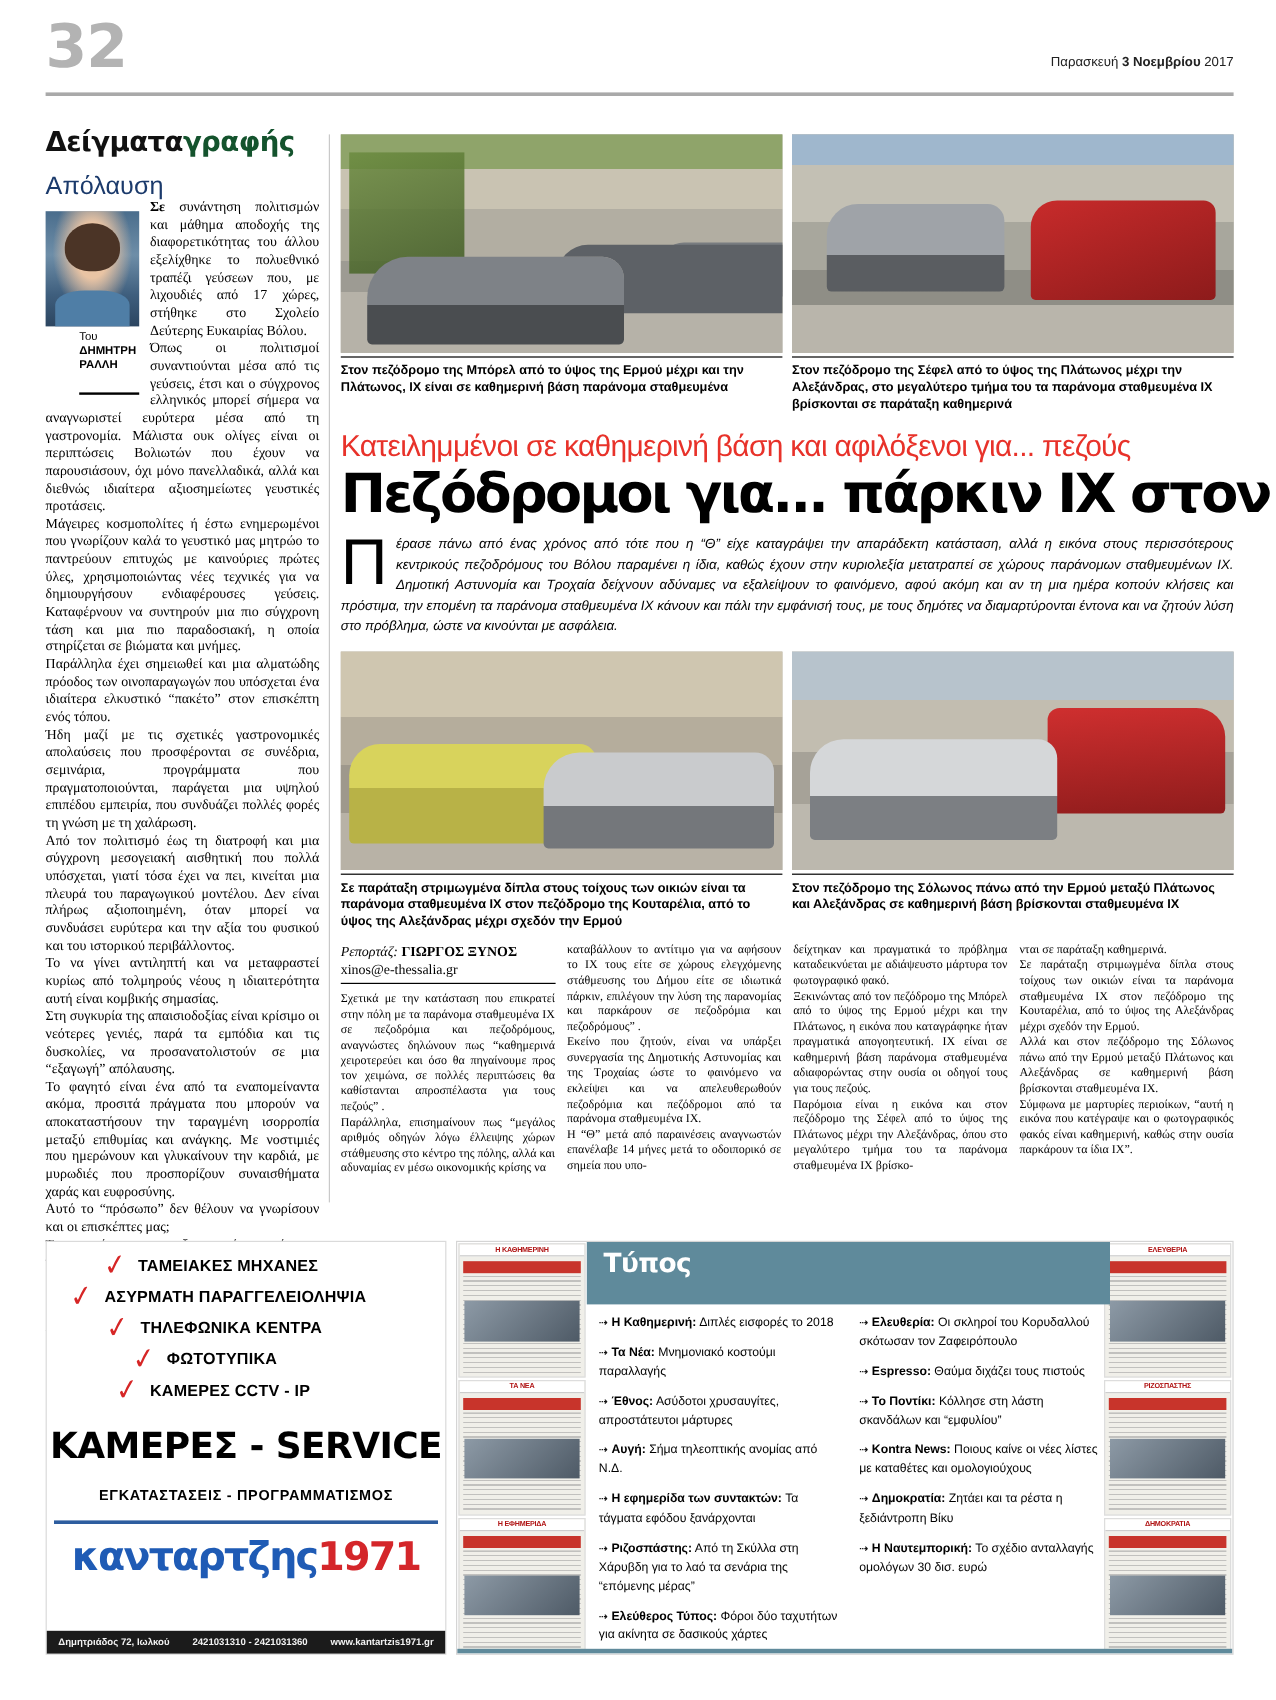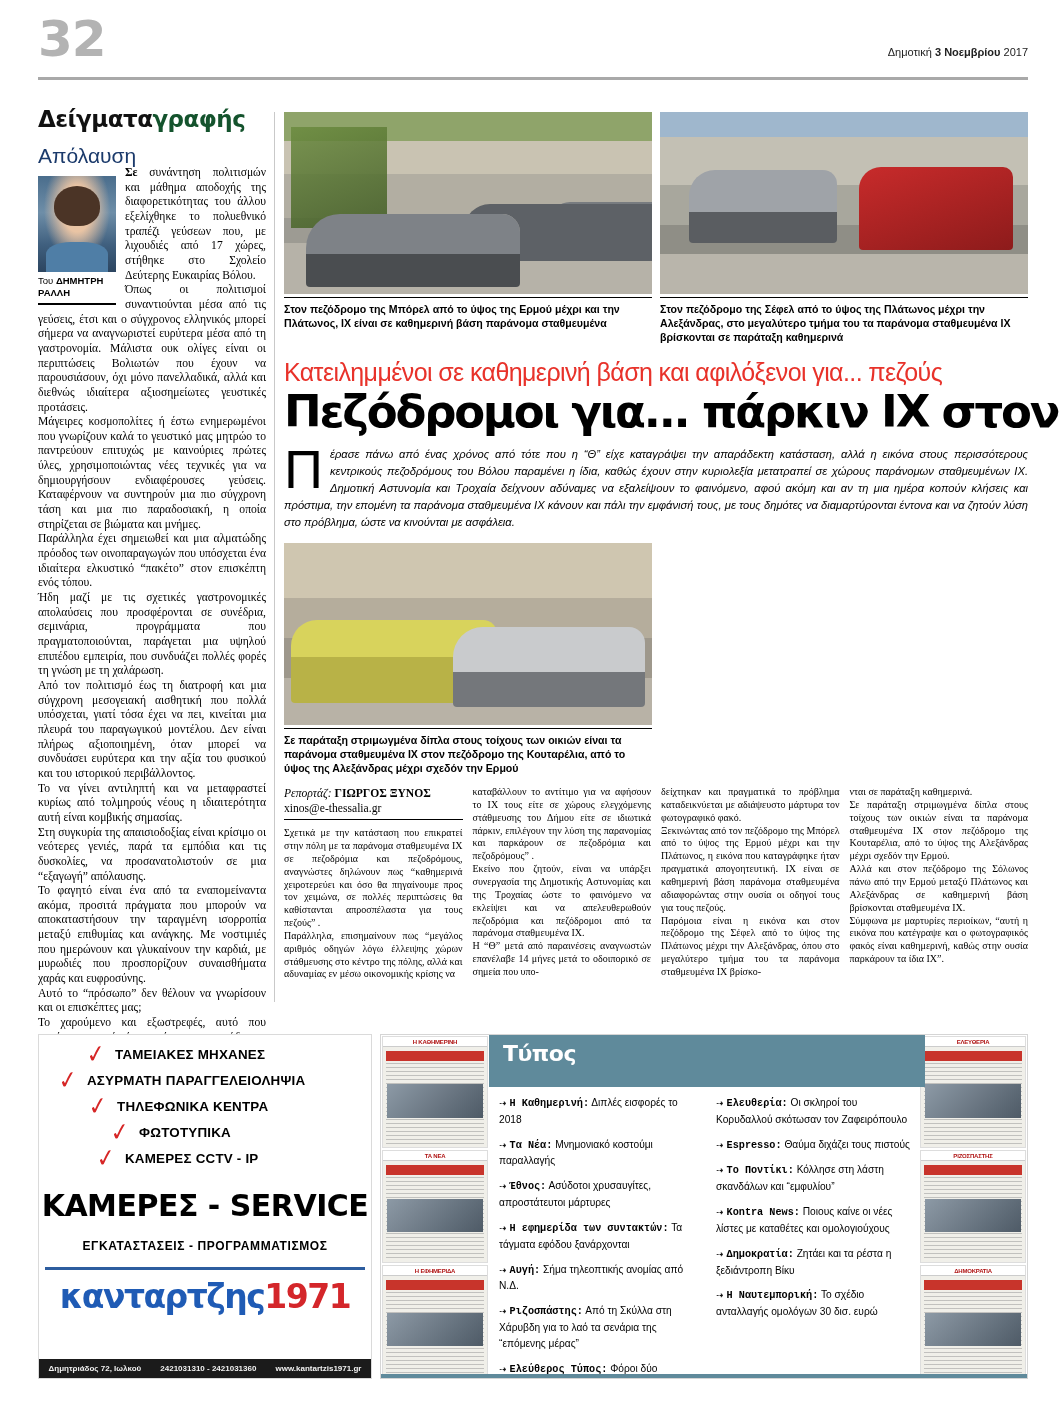--- a/index.html
+++ b/index.html
@@ -109,21 +109,22 @@
     width: 62px; height: 30px;
     background: #4f7ea6;
     border-radius: 40% 40% 0 0;
   }
   .byline-name {
     font-family: "Liberation Sans", sans-serif;
     font-size: 9.5px;
     line-height: 1.25;
     padding-top: 3px;
     border-bottom: 2px solid #000;
-    padding-bottom: 4px;
+    padding-bottom: 16px;
+    margin-left: 28px;
   }
   .byline-name b { font-weight: bold; }
   .opinion-body {
     font-family: "Liberation Serif", serif;
     font-size: 11.6px;
     line-height: 1.265;
     text-align: justify;
     hyphens: none;
   }
   .opinion-body .lead-bold { font-weight: bold; }
@@ -487,36 +488,36 @@
     line-height: 1.55;
     margin-bottom: 9px;
   }
   .typos-entry .arrow {
     color: #111;
     font-weight: bold;
     margin-right: 3px;
     font-family: "DejaVu Sans", sans-serif;
     font-size: 9px;
   }
-  .typos-entry .src { font-weight: bold; font-family: Liberation Mono, monospace; }
+  .typos-entry .src { font-weight: bold; }
   .typos-baseline {
     position: absolute;
     left: 0; bottom: 0; width: 100%;
     height: 4px;
     background: #5f8a9b;
   }
 </style>
 </head>
 <body>
 
 <div class="page">
 
   <div class="masthead">
     <div class="folio">32</div>
-    <div class="dateline"><span>Δημοτική </span><b>3 Νοεμβρίου</b><span> 2017</span></div>
+    <div class="dateline"><span>Παρασκευή </span><b>3 Νοεμβρίου</b><span> 2017</span></div>
     <div class="masthead-rule"></div>
   </div>
 
   <div class="opinion">
     <div class="opinion-kicker"><span class="k1">Δείγματα</span><span class="k2">γραφής</span></div>
     <div class="opinion-title">Απόλαυση</div>
 
     <div class="byline-block">
       <div class="byline-photo"></div>
       <div class="byline-name"><span>Του </span><b>ΔΗΜΗΤΡΗ ΡΑΛΛΗ</b></div>
@@ -543,20 +544,24 @@
 
     <div class="kicker-red">Κατειλημμένοι σε καθημερινή βάση και αφιλόξενοι για... πεζούς</div>
     <div class="headline">Πεζόδρομοι για... πάρκιν ΙΧ στον Βόλο</div>
 
     <div class="standfirst"><span class="dropcap">Π</span><span>έρασε πάνω από ένας χρόνος από τότε που η “Θ” είχε καταγράψει την απαράδεκτη κατάσταση, αλλά η εικόνα στους περισσότερους κεντρικούς πεζοδρόμους του Βόλου παραμένει η ίδια, καθώς έχουν στην κυριολεξία μετατραπεί σε χώρους παράνομων σταθμευμένων ΙΧ. Δημοτική Αστυνομία και Τροχαία δείχνουν αδύναμες να εξαλείψουν το φαινόμενο, αφού ακόμη και αν τη μια ημέρα κοπούν κλήσεις και πρόστιμα, την επομένη τα παράνομα  σταθμευμένα ΙΧ κάνουν και πάλι την εμφάνισή τους, με τους δημότες να διαμαρτύρονται έντονα και να ζητούν λύση στο πρόβλημα, ώστε να κινούνται με ασφάλεια.</span></div>
 
     <div class="photo-row photo-row-2">
       <div class="photo-cell">
         <div class="photo ph3"></div>
         <div class="caption">Σε παράταξη στριμωγμένα δίπλα στους τοίχους των οικιών είναι τα παράνομα σταθμευμένα ΙΧ στον πεζόδρομο της Κουταρέλια, από το ύψος της Αλεξάνδρας μέχρι σχεδόν την Ερμού</div>
+      </div>
+      <div class="photo-cell">
+        <div class="photo ph4"></div>
+        <div class="caption">Στον πεζόδρομο της Σόλωνος πάνω από την Ερμού μεταξύ Πλάτωνος και Αλεξάνδρας σε καθημερινή βάση βρίσκονται σταθμευμένα ΙΧ</div>
       </div>
     </div>
 
     <div class="article-cols">
       <div class="art-col">
         <div class="reporter">
           <span class="rep-label">Ρεπορτάζ: </span><span class="rep-name">ΓΙΩΡΓΟΣ ΞΥΝΟΣ</span><br>
           <span>xinos@e-thessalia.gr</span>
         </div>
         <div class="art-body">Σχετικά με την κατάσταση που επικρατεί στην πόλη με τα παράνομα σταθμευμένα ΙΧ σε πεζοδρόμια και πεζοδρόμους, αναγνώστες δηλώνουν πως “καθημερινά χειροτερεύει και όσο θα πηγαίνουμε προς τον χειμώνα, σε πολλές περιπτώσεις θα καθίστανται απροσπέλαστα για τους πεζούς” .<span style="display: block; text-indent: 0px;">Παράλληλα, επισημαίνουν πως “μεγάλος αριθμός οδηγών λόγω έλλειψης χώρων στάθμευσης στο κέντρο της πόλης, αλλά και αδυναμίας εν μέσω οικονομικής κρίσης να</span></div>
@@ -664,22 +669,22 @@
     </div>
 
     <div class="typos-band"></div>
     <div class="typos-title">Τύπος</div>
 
     <div class="typos-cols">
       <div class="typos-col">
         <div class="typos-entry"><span class="arrow">⇢</span><span class="src">Η Καθημερινή:</span><span> Διπλές εισφορές το 2018</span></div>
         <div class="typos-entry"><span class="arrow">⇢</span><span class="src">Τα Νέα:</span><span> Μνημονιακό κοστούμι παραλλαγής</span></div>
         <div class="typos-entry"><span class="arrow">⇢</span><span class="src">Έθνος:</span><span> Ασύδοτοι χρυσαυγίτες, απροστάτευτοι μάρτυρες</span></div>
+        <div class="typos-entry"><span class="arrow">⇢</span><span class="src">Αυγή:</span><span> Σήμα τηλεοπτικής ανομίας από Ν.Δ.</span></div>
         <div class="typos-entry"><span class="arrow">⇢</span><span class="src">Η εφημερίδα των συντακτών:</span><span> Τα τάγματα εφόδου ξανάρχονται</span></div>
-        <div class="typos-entry"><span class="arrow">⇢</span><span class="src">Αυγή:</span><span> Σήμα τηλεοπτικής ανομίας από Ν.Δ.</span></div>
         <div class="typos-entry"><span class="arrow">⇢</span><span class="src">Ριζοσπάστης:</span><span> Από τη Σκύλλα στη Χάρυβδη για το λαό τα σενάρια της “επόμενης μέρας”</span></div>
         <div class="typos-entry"><span class="arrow">⇢</span><span class="src">Ελεύθερος Τύπος:</span><span> Φόροι δύο ταχυτήτων για ακίνητα σε δασικούς χάρτες</span></div>
       </div>
       <div class="typos-col">
         <div class="typos-entry"><span class="arrow">⇢</span><span class="src">Ελευθερία:</span><span> Οι σκληροί του Κορυδαλλού σκότωσαν τον Ζαφειρόπουλο</span></div>
         <div class="typos-entry"><span class="arrow">⇢</span><span class="src">Espresso:</span><span> Θαύμα διχάζει τους πιστούς</span></div>
         <div class="typos-entry"><span class="arrow">⇢</span><span class="src">Το Ποντίκι:</span><span> Κόλλησε στη λάστη σκανδάλων και “εμφυλίου”</span></div>
         <div class="typos-entry"><span class="arrow">⇢</span><span class="src">Kontra News:</span><span> Ποιους καίνε οι νέες λίστες με καταθέτες και ομολογιούχους</span></div>
         <div class="typos-entry"><span class="arrow">⇢</span><span class="src">Δημοκρατία:</span><span> Ζητάει και τα ρέστα η ξεδιάντροπη Βίκυ</span></div>
         <div class="typos-entry"><span class="arrow">⇢</span><span class="src">Η Ναυτεμπορική:</span><span> Το σχέδιο ανταλλαγής ομολόγων 30 δισ. ευρώ</span></div>

